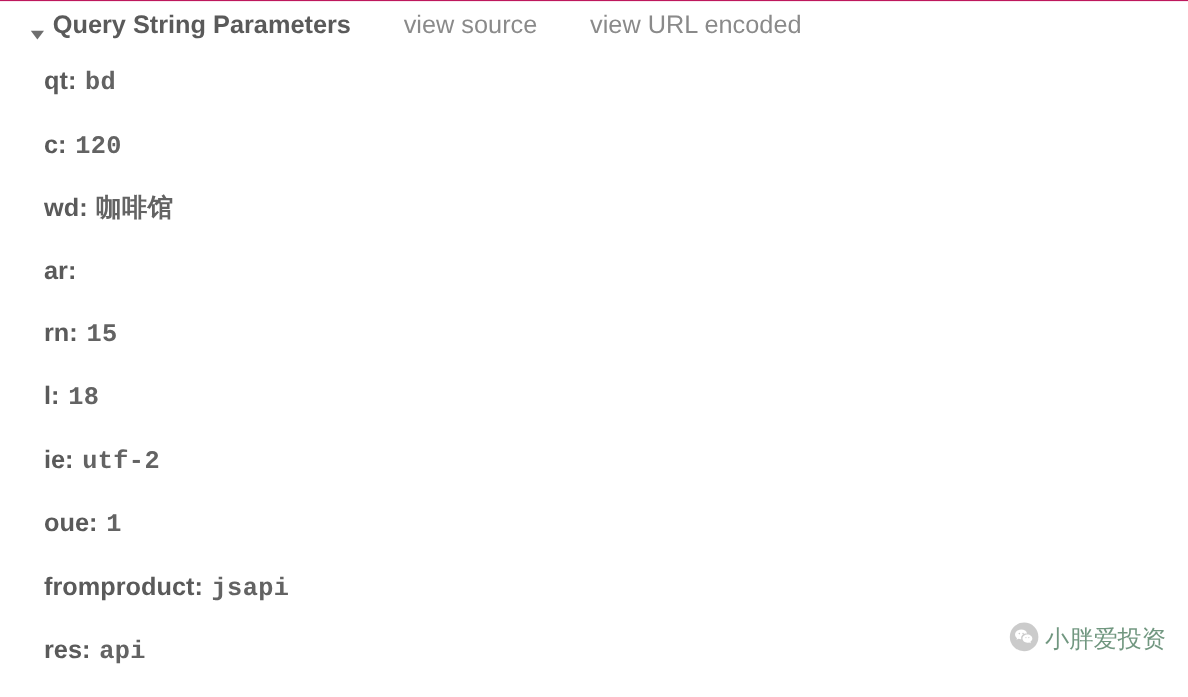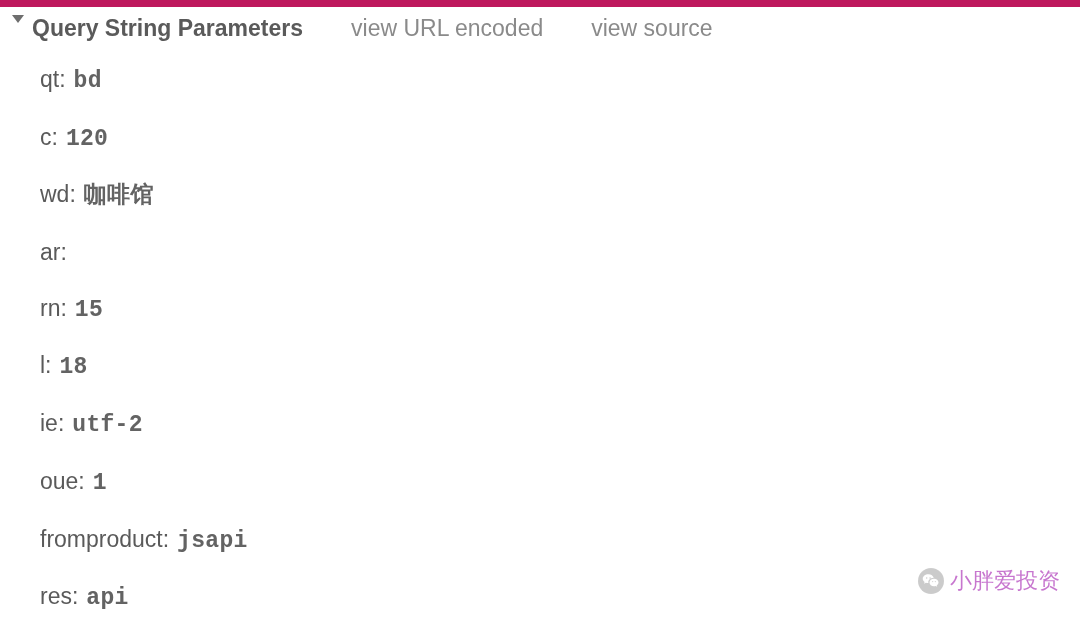--- a/index.html
+++ b/index.html
@@ -10,23 +10,23 @@
     body {
       font-family: -apple-system, BlinkMacSystemFont, "Segoe UI", Helvetica, Arial, sans-serif;
       background: #ffffff;
       width: 1080px;
       height: 634px;
       position: relative;
       color: #5a5a5a;
     }
     .section-header {
       display: flex;
-      align-items: flex-start;
-      padding: 8px 10px 8px 12px;
-      border-top: 7px solid #be185d;
+      align-items: flex-end;
+      padding: 8px 10px 8px 28px;
+      border-top: 1px solid #be185d;
     }
     .disclosure-triangle {
       width: 0;
       height: 0;
       border-left: 6px solid transparent;
       border-right: 6px solid transparent;
       border-top: 8px solid #6e6e6e;
       margin-right: 8px;
       display: inline-block;
       position: relative;
@@ -49,40 +49,39 @@
       padding: 2px 0 0 40px;
     }
     .param-row {
       display: flex;
       align-items: baseline;
       padding: 6px 0;
       font-size: 23px;
       line-height: 1.9;
     }
     .param-key {
-      font-weight: 400;
+      font-weight: 700;
       color: #5a5a5a;
       white-space: nowrap;
     }
     .param-value {
       font-family: Consolas, "Courier New", monospace;
       color: #636363;
       margin-left: 8px;
       font-weight: 700;
       letter-spacing: 0.3px;
     }
     .watermark {
       position: absolute;
       right: 20px;
       bottom: 38px;
       display: flex;
-      align-items: center;
       opacity: 0.6;
       font-size: 22px;
-      color: #a21caf;
+      color: #14532d;
     }
     .watermark-icon {
       width: 26px;
       height: 26px;
       border-radius: 50%;
       background: #aaaaaa;
       margin-right: 6px;
       display: flex;
       align-items: center;
       justify-content: center;
@@ -92,22 +91,22 @@
       height: 18px;
       fill: #ffffff;
     }
   </style>
 </head>
 <body>
 
 <div class="section-header">
   <span class="disclosure-triangle"></span>
   <span class="section-title">Query String Parameters</span>
+  <span class="section-link">view source</span>
   <span class="section-link">view URL encoded</span>
-  <span class="section-link">view source</span>
 </div>
 
 <div class="params-list">
   <div class="param-row">
     <span class="param-key">qt:</span>
     <span class="param-value">bd</span>
   </div>
   <div class="param-row">
     <span class="param-key">c:</span>
     <span class="param-value">120</span>

